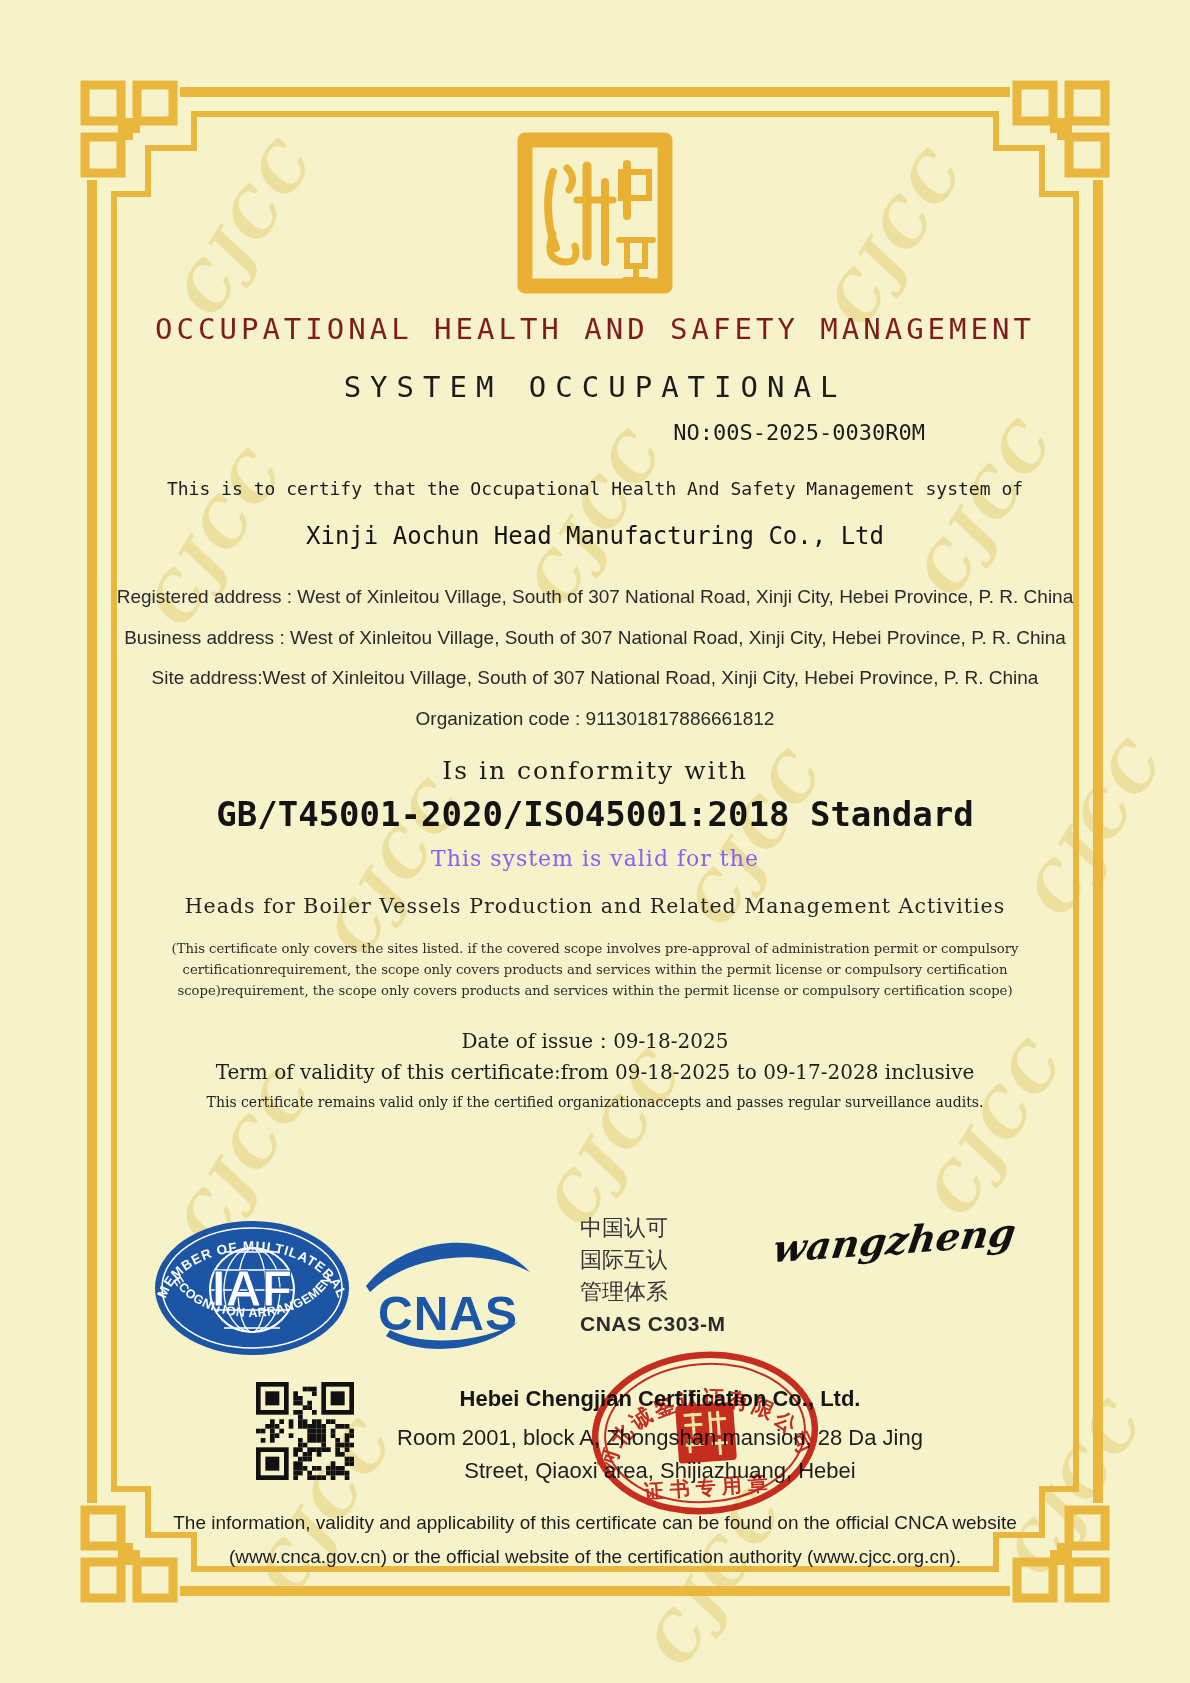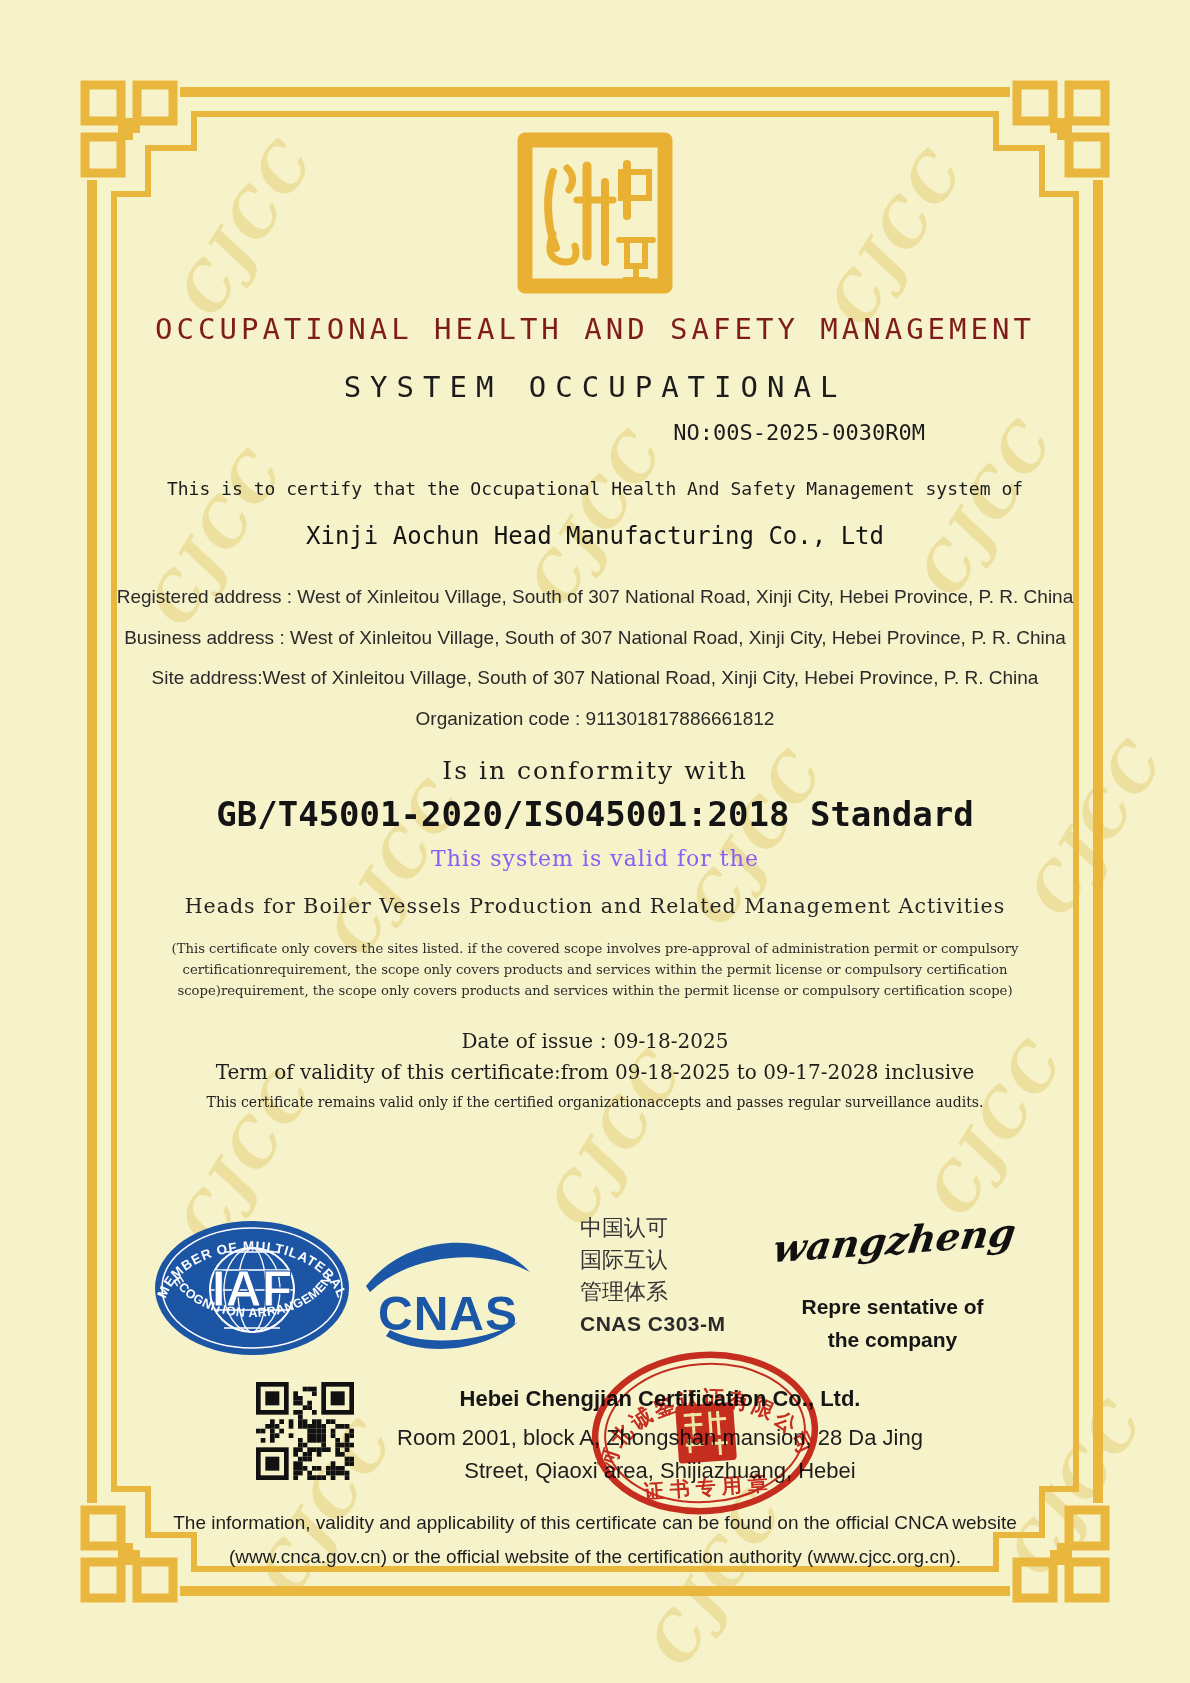--- a/index.html
+++ b/index.html
@@ -162,24 +162,20 @@
   </svg>
 
   <div class="abs cnblock sans">
     <div>中国认可</div>
     <div>国际互认</div>
     <div>管理体系</div>
     <div class="en">CNAS C303-M</div>
   </div>
 
   <div class="abs sig">wangzheng</div>
-  <div class="abs sigcap">
-    <div>Repre sentative of</div>
-    <div>the company</div>
-  </div>
 
   <div class="abs" style="left:256px;top:1382px">
     <svg width="98" height="98" viewBox="0 0 98 98">
         <g fill="#111">
           <rect x="46.7" y="4.7" width="4.7" height="4.7"></rect>
           <rect x="51.3" y="4.7" width="4.7" height="4.7"></rect>
           <rect x="56.0" y="4.7" width="4.7" height="4.7"></rect>
           <rect x="37.3" y="9.3" width="4.7" height="4.7"></rect>
           <rect x="56.0" y="9.3" width="4.7" height="4.7"></rect>
           <rect x="37.3" y="14.0" width="4.7" height="4.7"></rect>

